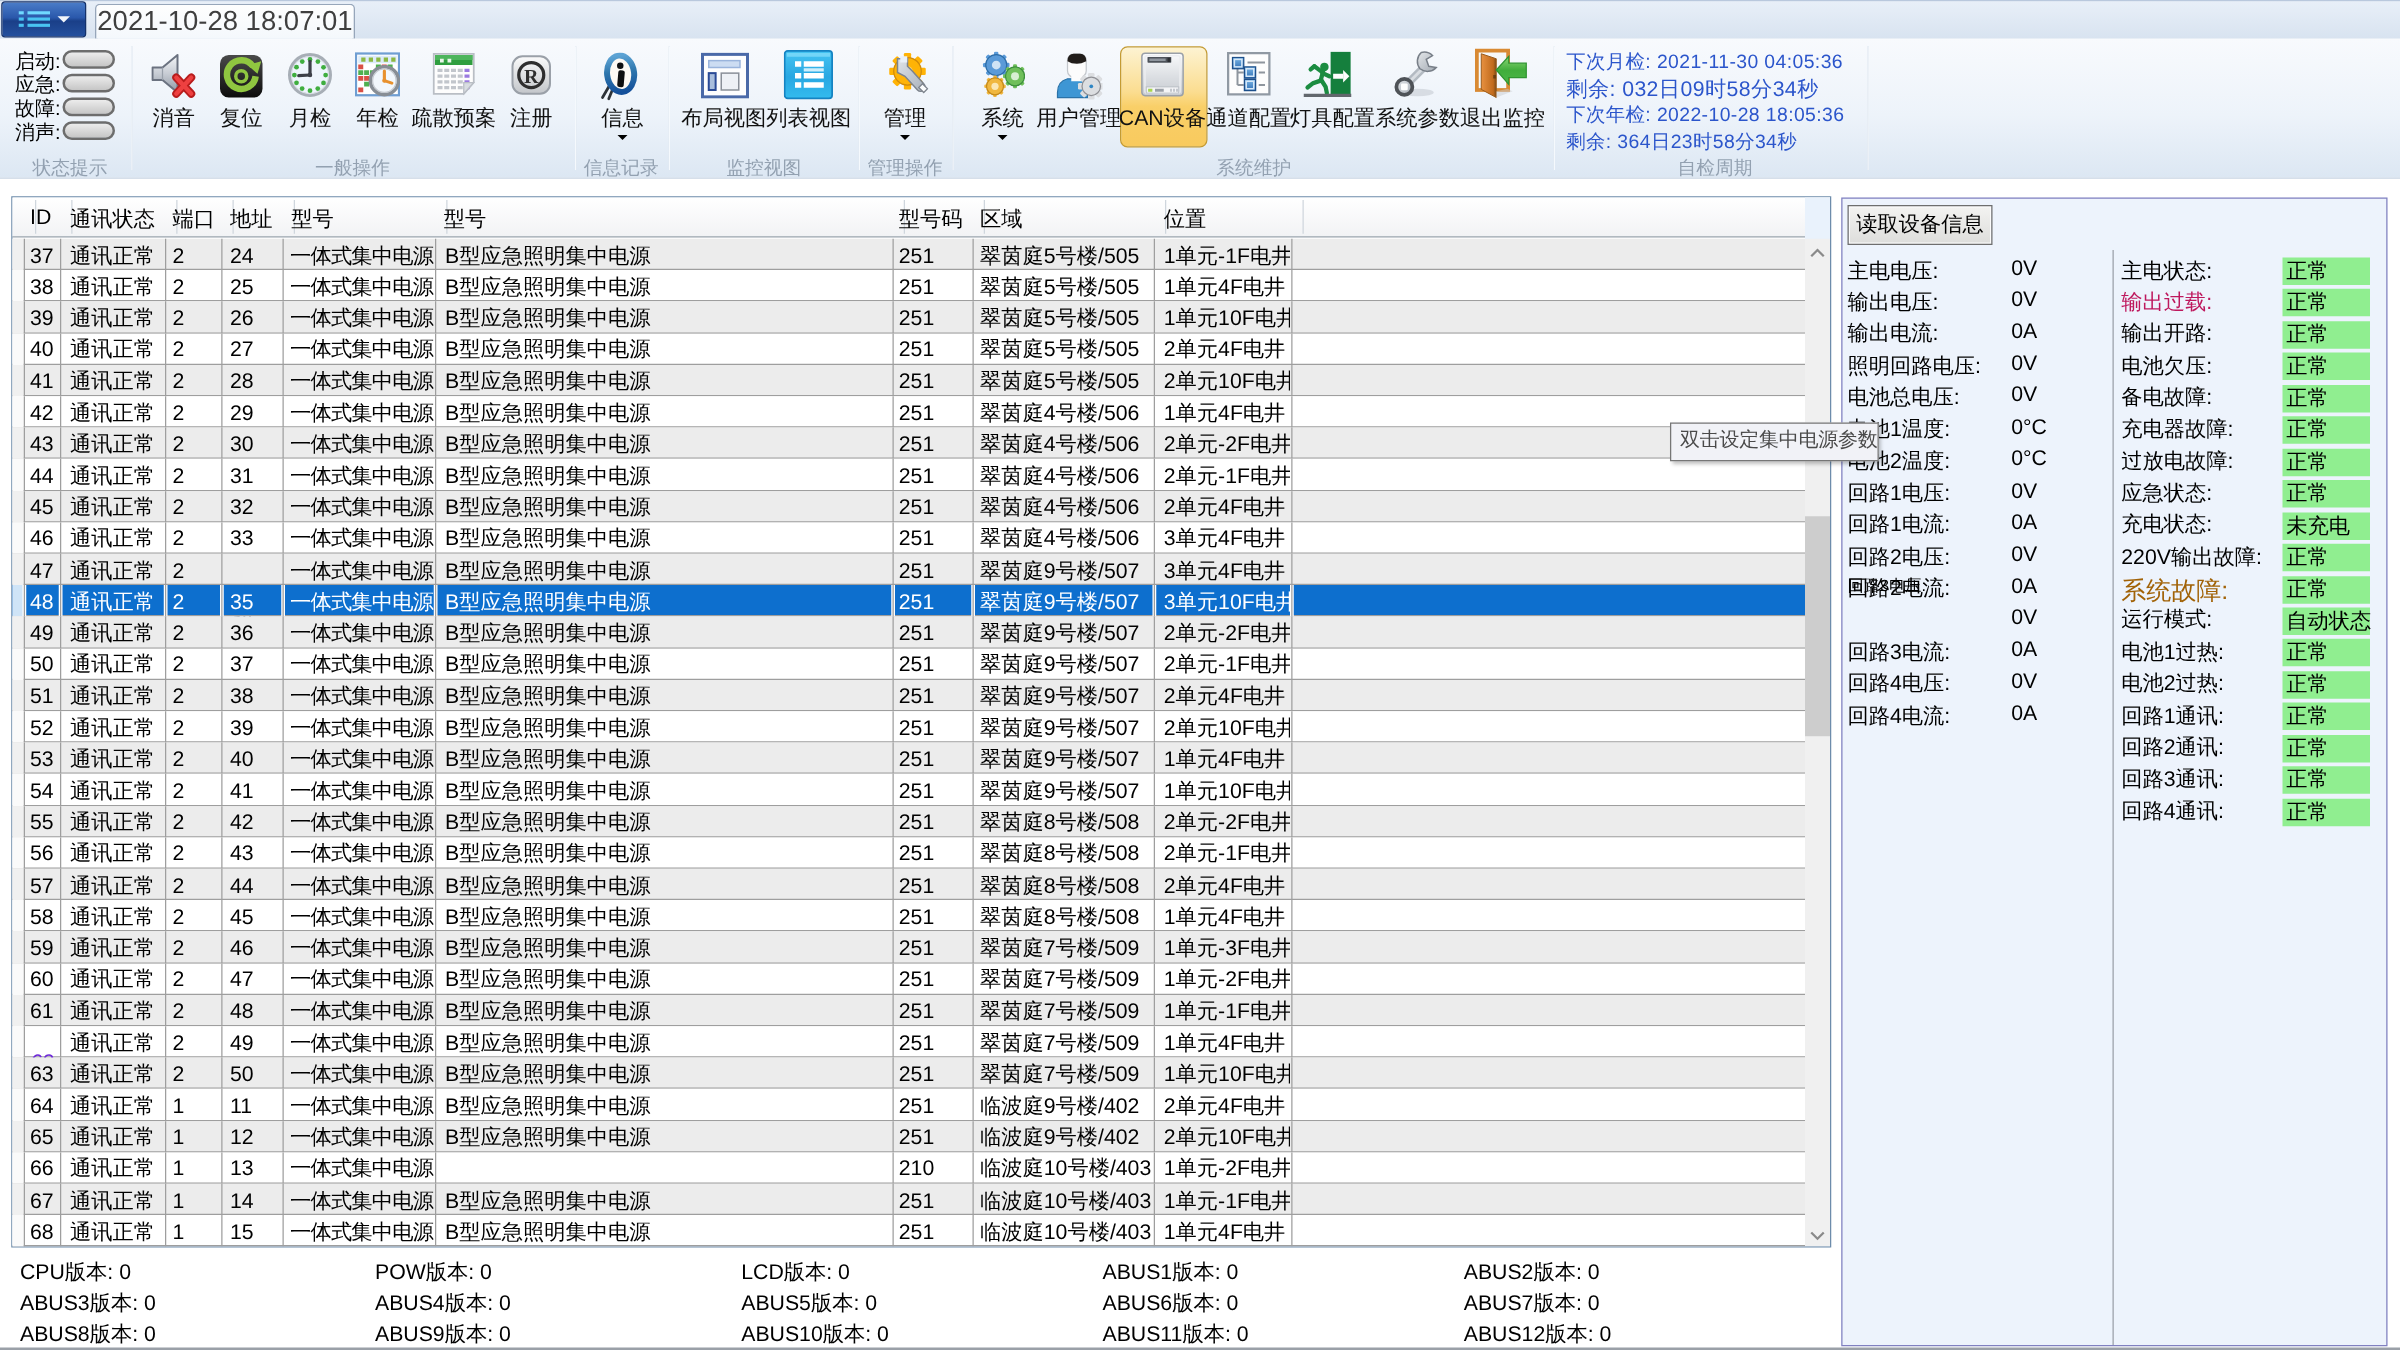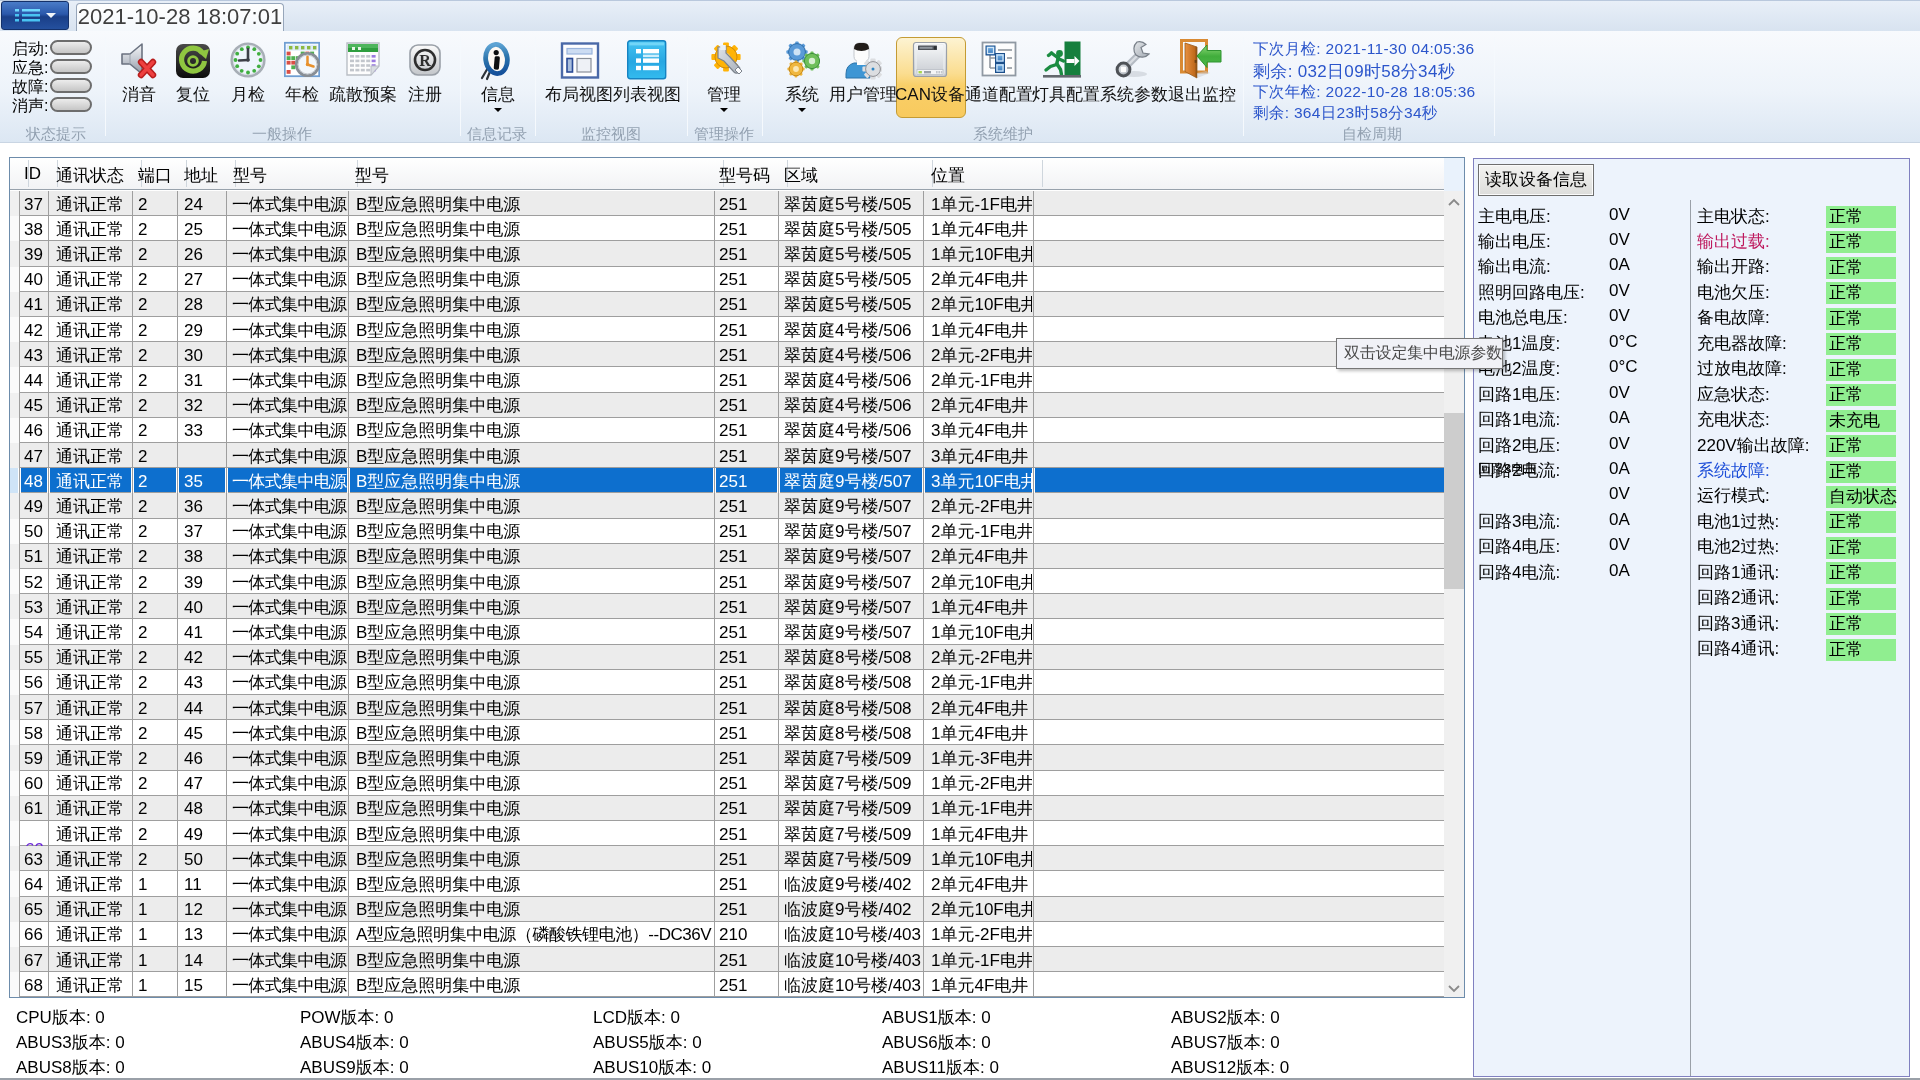--- a/index.html
+++ b/index.html
@@ -1073,21 +1073,20 @@
     <div class="abs" style="left:913px;top:0;width:1px;height:25.20px;background:#9e9e9e;"></div>
     <div class="abs" style="left:1023px;top:0;width:1px;height:25.20px;background:#9e9e9e;"></div>
   </div>
 <div class="abs" style="left:10px;top:921.80px;width:1434px;height:25.20px;background:#ffffff;border-bottom:1px solid #9e9e9e;">
 <div class="abs" style="left:0;top:0;width:9px;height:25.20px;background:#fafafa;"></div>
 <div class="cell" style="left:14px;top:1.5px;width:23px;color:#000;">66</div>
 <div class="cell" style="left:46px;top:1.5px;width:75px;color:#000;">通讯正常</div>
 <div class="cell" style="left:128px;top:1.5px;width:38px;color:#000;">1</div>
 <div class="cell" style="left:174px;top:1.5px;width:41px;color:#000;">13</div>
 <div class="cell" style="left:222px;top:1.5px;width:115px;color:#000;letter-spacing:-0.65px;">一体式集中电源</div>
-<div class="cell" style="left:346px;top:1.5px;width:357px;color:#000;letter-spacing:-0.45px;">A型应急照明集中电源（磷酸铁锂电池）--DC36V</div>
 <div class="cell" style="left:709px;top:1.5px;width:58px;color:#000;">210</div>
 <div class="cell" style="left:774px;top:1.5px;width:138px;color:#000;">临波庭10号楼/403</div>
 <div class="cell" style="left:921px;top:1.5px;width:101px;color:#000;">1单元-2F电井</div>
 <div class="abs" style="left:9px;top:0;width:1px;height:25.20px;background:#9e9e9e;"></div>
     <div class="abs" style="left:38px;top:0;width:1px;height:25.20px;background:#9e9e9e;"></div>
     <div class="abs" style="left:122px;top:0;width:1px;height:25.20px;background:#9e9e9e;"></div>
     <div class="abs" style="left:167px;top:0;width:1px;height:25.20px;background:#9e9e9e;"></div>
     <div class="abs" style="left:216px;top:0;width:1px;height:25.20px;background:#9e9e9e;"></div>
     <div class="abs" style="left:338px;top:0;width:1px;height:25.20px;background:#9e9e9e;"></div>
     <div class="abs" style="left:704px;top:0;width:1px;height:25.20px;background:#9e9e9e;"></div>
@@ -1195,21 +1194,21 @@
 <div class="abs" style="left:1697px;top:331.8px;font-size:17px;color:#000;white-space:nowrap;">充电器故障:</div>
 <div class="abs" style="left:1826px;top:333.2px;width:70px;height:22px;background:#90ee90;font-size:17px;color:#000;white-space:nowrap;line-height:22px;padding-left:3px;">正常</div>
 <div class="abs" style="left:1697px;top:357.2px;font-size:17px;color:#000;white-space:nowrap;">过放电故障:</div>
 <div class="abs" style="left:1826px;top:358.7px;width:70px;height:22px;background:#90ee90;font-size:17px;color:#000;white-space:nowrap;line-height:22px;padding-left:3px;">正常</div>
 <div class="abs" style="left:1697px;top:382.6px;font-size:17px;color:#000;white-space:nowrap;">应急状态:</div>
 <div class="abs" style="left:1826px;top:384.1px;width:70px;height:22px;background:#90ee90;font-size:17px;color:#000;white-space:nowrap;line-height:22px;padding-left:3px;">正常</div>
 <div class="abs" style="left:1697px;top:408.1px;font-size:17px;color:#000;white-space:nowrap;">充电状态:</div>
 <div class="abs" style="left:1826px;top:409.6px;width:70px;height:22px;background:#90ee90;font-size:17px;color:#000;white-space:nowrap;line-height:22px;padding-left:3px;">未充电</div>
 <div class="abs" style="left:1697px;top:433.5px;font-size:17px;color:#000;white-space:nowrap;">220V输出故障:</div>
 <div class="abs" style="left:1826px;top:435.0px;width:70px;height:22px;background:#90ee90;font-size:17px;color:#000;white-space:nowrap;line-height:22px;padding-left:3px;">正常</div>
-<div class="abs" style="left:1697px;top:459.0px;font-size:17px;color:#1d4ed8;white-space:nowrap;">系统故障:</div>
+<div class="abs" style="left:1697px;top:459.0px;font-size:20px;color:#a16207;white-space:nowrap;">系统故障:</div>
 <div class="abs" style="left:1826px;top:460.5px;width:70px;height:22px;background:#90ee90;font-size:17px;color:#000;white-space:nowrap;line-height:22px;padding-left:3px;">正常</div>
 <div class="abs" style="left:1697px;top:484.4px;font-size:17px;color:#000;white-space:nowrap;">运行模式:</div>
 <div class="abs" style="left:1826px;top:485.9px;width:70px;height:22px;background:#90ee90;font-size:17px;color:#000;white-space:nowrap;line-height:22px;padding-left:3px;">自动状态</div>
 <div class="abs" style="left:1697px;top:509.9px;font-size:17px;color:#000;white-space:nowrap;">电池1过热:</div>
 <div class="abs" style="left:1826px;top:511.4px;width:70px;height:22px;background:#90ee90;font-size:17px;color:#000;white-space:nowrap;line-height:22px;padding-left:3px;">正常</div>
 <div class="abs" style="left:1697px;top:535.3px;font-size:17px;color:#000;white-space:nowrap;">电池2过热:</div>
 <div class="abs" style="left:1826px;top:536.8px;width:70px;height:22px;background:#90ee90;font-size:17px;color:#000;white-space:nowrap;line-height:22px;padding-left:3px;">正常</div>
 <div class="abs" style="left:1697px;top:560.8px;font-size:17px;color:#000;white-space:nowrap;">回路1通讯:</div>
 <div class="abs" style="left:1826px;top:562.3px;width:70px;height:22px;background:#90ee90;font-size:17px;color:#000;white-space:nowrap;line-height:22px;padding-left:3px;">正常</div>
 <div class="abs" style="left:1697px;top:586.2px;font-size:17px;color:#000;white-space:nowrap;">回路2通讯:</div>

